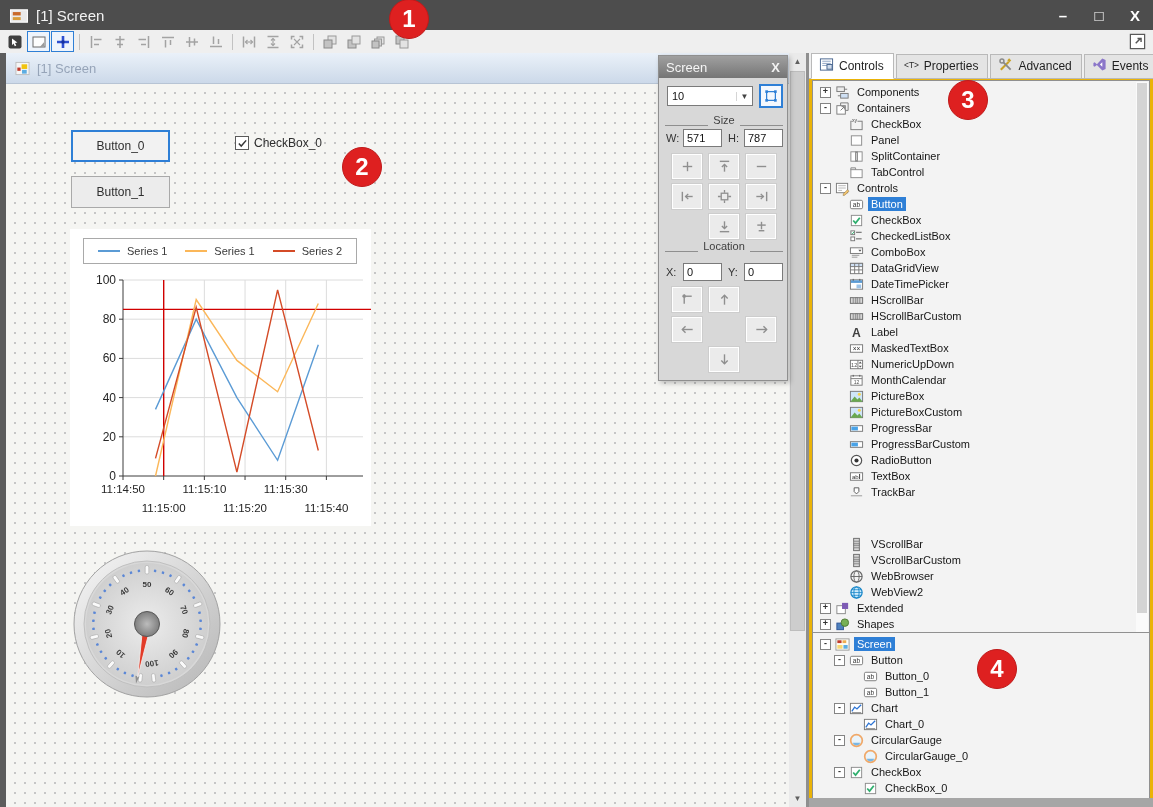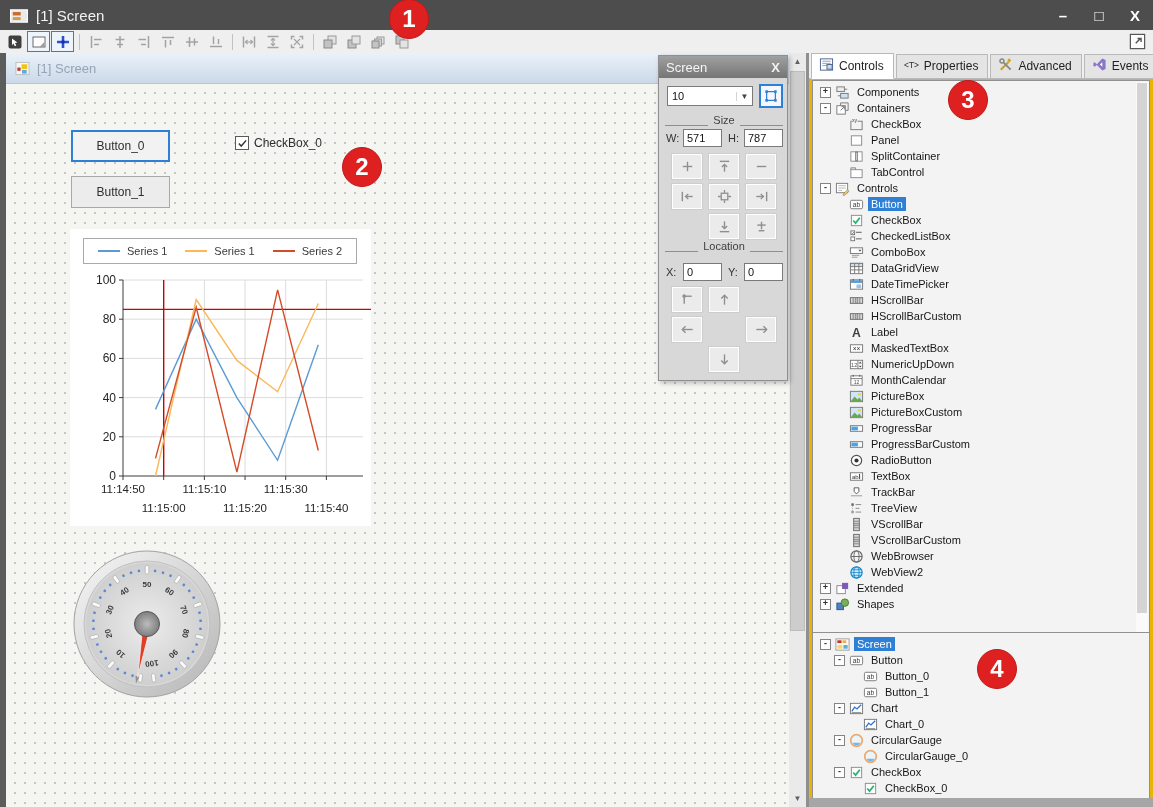--- a/index.html
+++ b/index.html
@@ -690,31 +690,21 @@
             <span class="tlabel">TextBox</span>
           </div>
           <div class="trow" style="padding-left: 16px;">
             <span class="exp-sp"></span>
             <span class="ticon"><svg viewBox="0 0 16 16">
                 <path d="M2 11.5h12" stroke="#999" fill="none"></path>
                 <path d="M5.5 3h5v4l-2.5 2.5L5.5 7z" fill="#fff" stroke="#555"></path>
               </svg></span>
             <span class="tlabel">TrackBar</span>
           </div>
-          <div class="trow" style="padding-left: 16px;">
-            <span class="exp-sp"></span>
-            <span class="ticon"><svg viewBox="0 0 16 16">
-                <rect x="2.5" y="2.5" width="2.6" height="2.6" fill="#666"></rect>
-                <rect x="2.5" y="10.5" width="2.6" height="2.6" fill="#999"></rect>
-                <path d="M7 3.8h6M7 11.8h6M7 7.8h4" stroke="#888" fill="none"></path>
-                <path d="M3.8 5.5v5" stroke="#aaa" stroke-dasharray="1 1" fill="none"></path>
-              </svg></span>
-            <span class="tlabel">TreeView</span>
-          </div>
-          <div class="trow" style="padding-left: 16px;">
+          <div class="trow" style="padding-left: 16px; margin-top: 36px;">
             <span class="exp-sp"></span>
             <span class="ticon"><svg viewBox="0 0 16 16">
                 <rect x="5" y="1.5" width="6" height="13" fill="#fff" stroke="#777"></rect>
                 <rect x="5" y="1.5" width="6" height="3" fill="#d8d8d8" stroke="#777"></rect>
                 <rect x="5" y="11.5" width="6" height="3" fill="#d8d8d8" stroke="#777"></rect>
                 <rect x="5" y="6.5" width="6" height="3" fill="#bdbdbd" stroke="#777"></rect>
               </svg></span>
             <span class="tlabel">VScrollBar</span>
           </div>
           <div class="trow" style="padding-left: 16px;">

